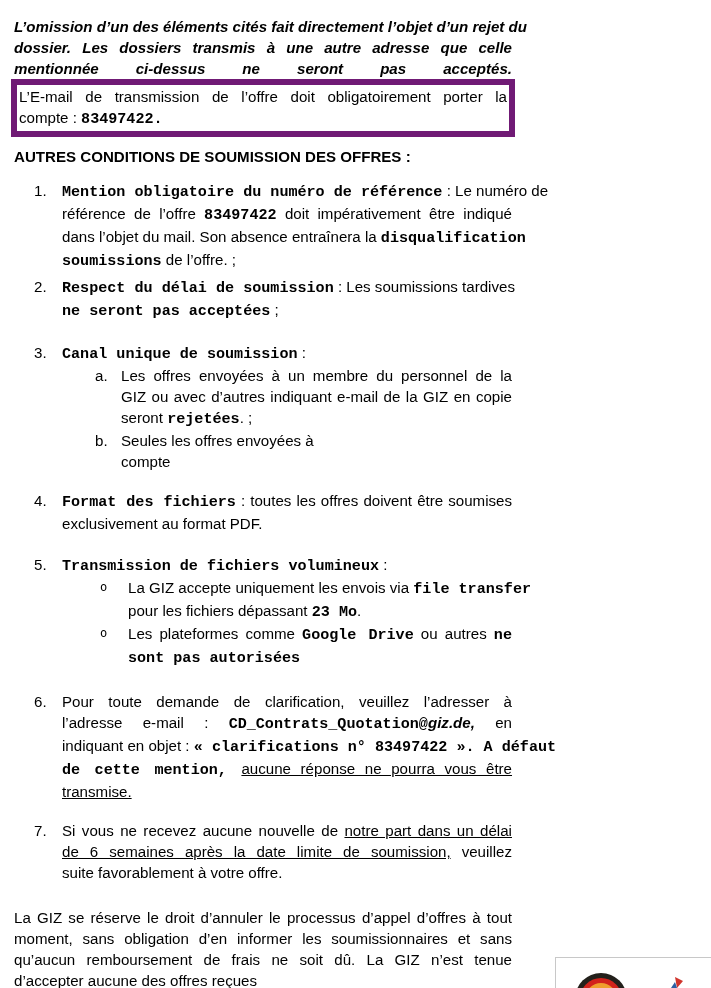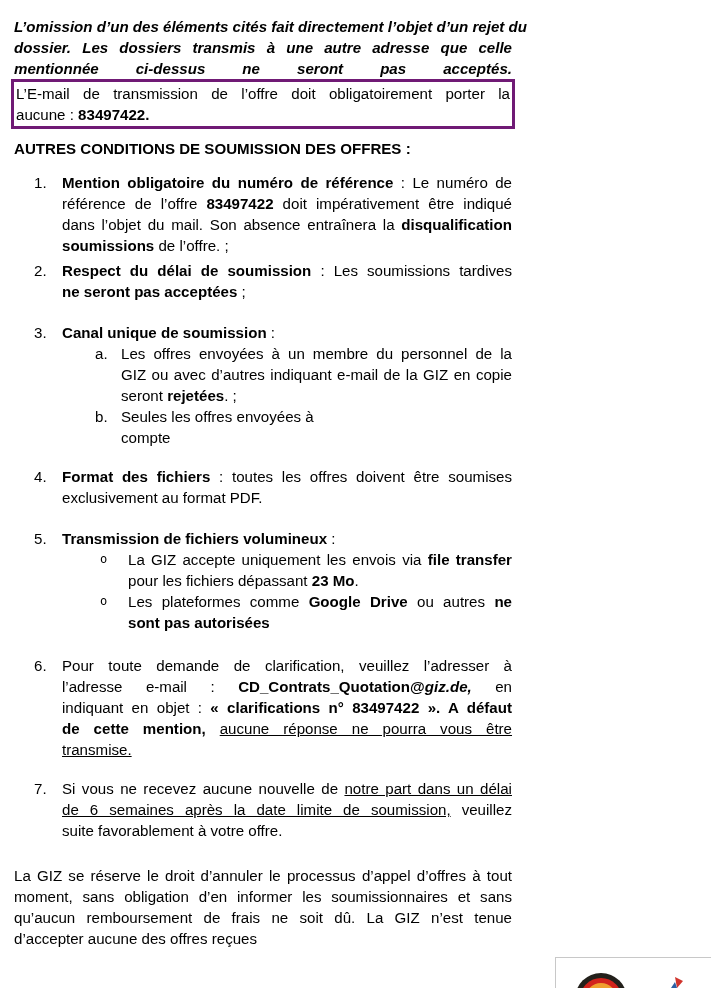--- a/index.html
+++ b/index.html
@@ -5,25 +5,25 @@
   html,body{margin:0;padding:0;background:#fff;}
   .page{
     position:relative;width:711px;height:988px;background:#fff;overflow:hidden;
     font-family:"Liberation Sans","DejaVu Sans",sans-serif;
     font-size:15.1px;line-height:21px;color:#000;
   }
   .doc{position:absolute;left:14px;top:16px;width:498px;}
   
   .ln{text-align:justify;text-align-last:justify;white-space:nowrap;}
   .ln.left{text-align:left;text-align-last:left;}
-  .b{font-weight:bold;}
+  .b{font-weight:bold;font-family:Liberation Mono, monospace;}
   .bi{font-weight:bold;font-style:italic;}
   .u{text-decoration:underline;}
   .intro .ln{font-weight:bold;font-style:italic;}
-  .box{border:3px solid #701a75;margin:0 -3px;padding:1px 2px;}
+  .box{border:6px solid #701a75;margin:0 -3px;padding:1px 2px;}
   .heading{font-weight:bold;margin:9px 0 13px 0;}
   .item{display:flex;align-items:flex-start;}
   .num{flex:0 0 28px;margin-left:20px;}
   .ibody{flex:1;min-width:0;}
   .sub{display:flex;align-items:flex-start;}
   .slet{flex:0 0 26px;margin-left:33px;}
   .om{flex:0 0 28px;margin-left:38px;font-family:"DejaVu Sans Mono",monospace;font-size:12px;line-height:21px;}
   .sbody{flex:1;min-width:0;}
   .gap4{margin-bottom:4px;}  .gap18{margin-bottom:18px;}
   .gap20{margin-bottom:20px;} .gap22{margin-bottom:22px;}
@@ -44,21 +44,21 @@
   <div class="doc">
 
     <div class="intro">
       <div class="ln"><span class="bi">L’omission d’un des éléments cités fait directement l’objet d’un rejet du</span></div>
       <div class="ln"><span class="bi">dossier. Les dossiers transmis à une autre adresse que celle</span></div>
       <div class="ln"><span class="bi">mentionnée ci-dessus ne seront pas acceptés.</span></div>
     </div>
 
     <div class="box">
       <div class="ln"><span>L’E-mail de transmission de l’offre doit obligatoirement porter la</span></div>
-      <div class="ln left"><span>aucune : </span><span class="b">83497422.</span></div>
+      <div class="ln left"><span>compte : </span><span class="b">83497422.</span></div>
     </div>
 
     <div class="heading">AUTRES CONDITIONS DE SOUMISSION DES OFFRES :</div>
 
     <div class="item gap4">
       <div class="num">1.</div>
       <div class="ibody">
         <div class="ln"><span class="b">Mention obligatoire du numéro de référence</span><span> : Le numéro de</span></div>
         <div class="ln"><span>référence de l’offre </span><span class="b">83497422</span><span> doit impérativement être indiqué</span></div>
         <div class="ln"><span>dans l’objet du mail. Son absence entraînera la </span><span class="b">disqualification</span></div>

